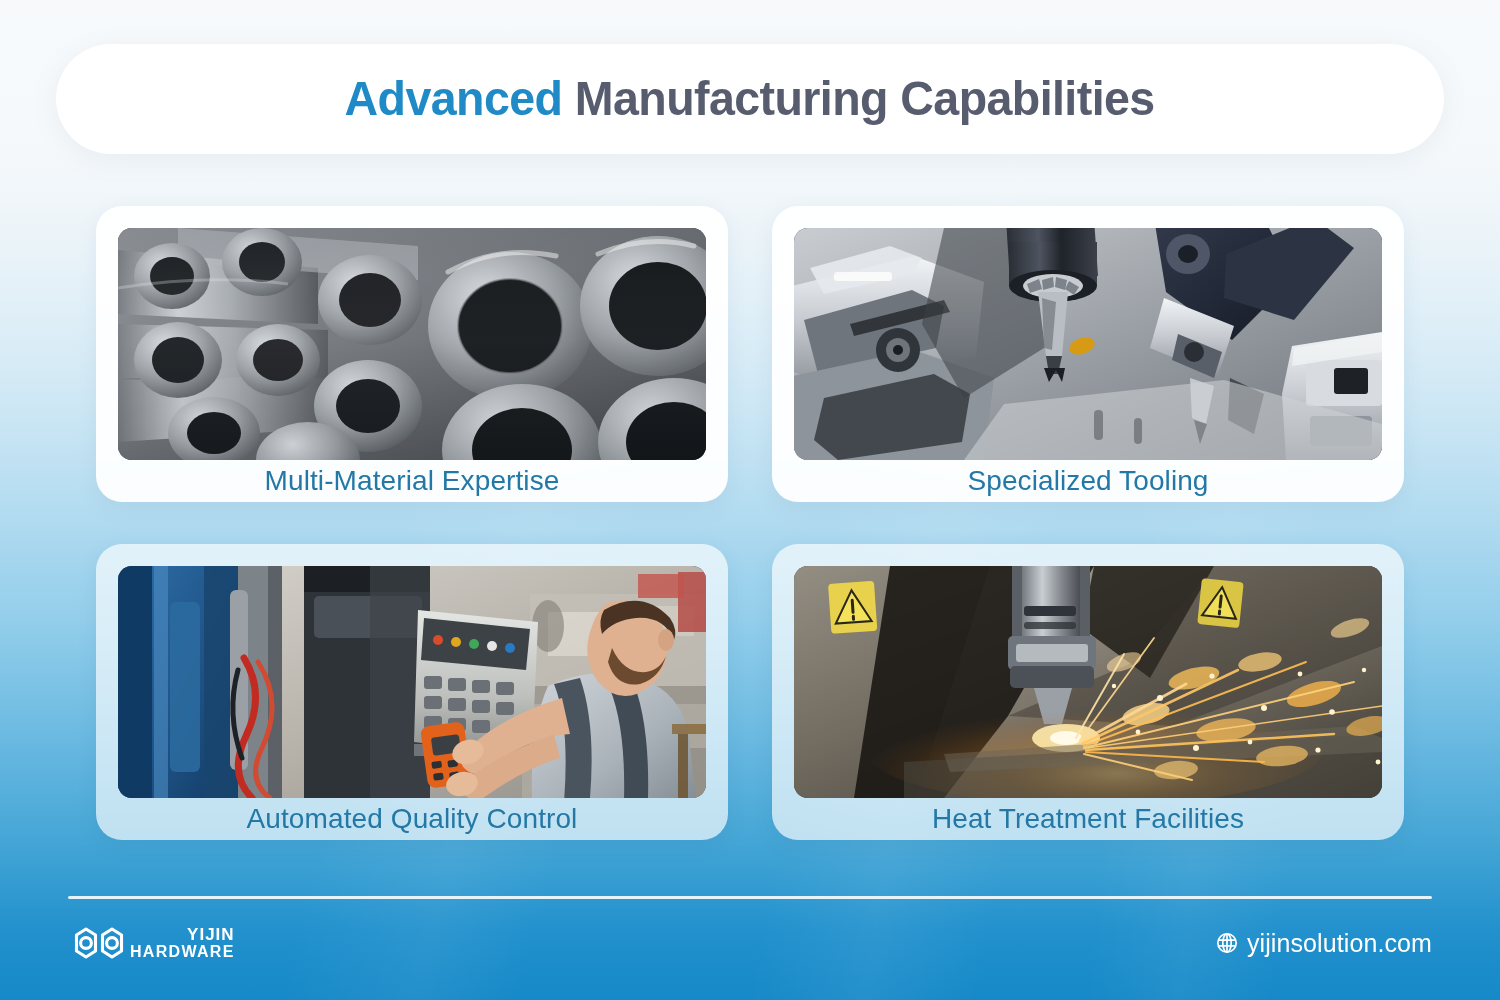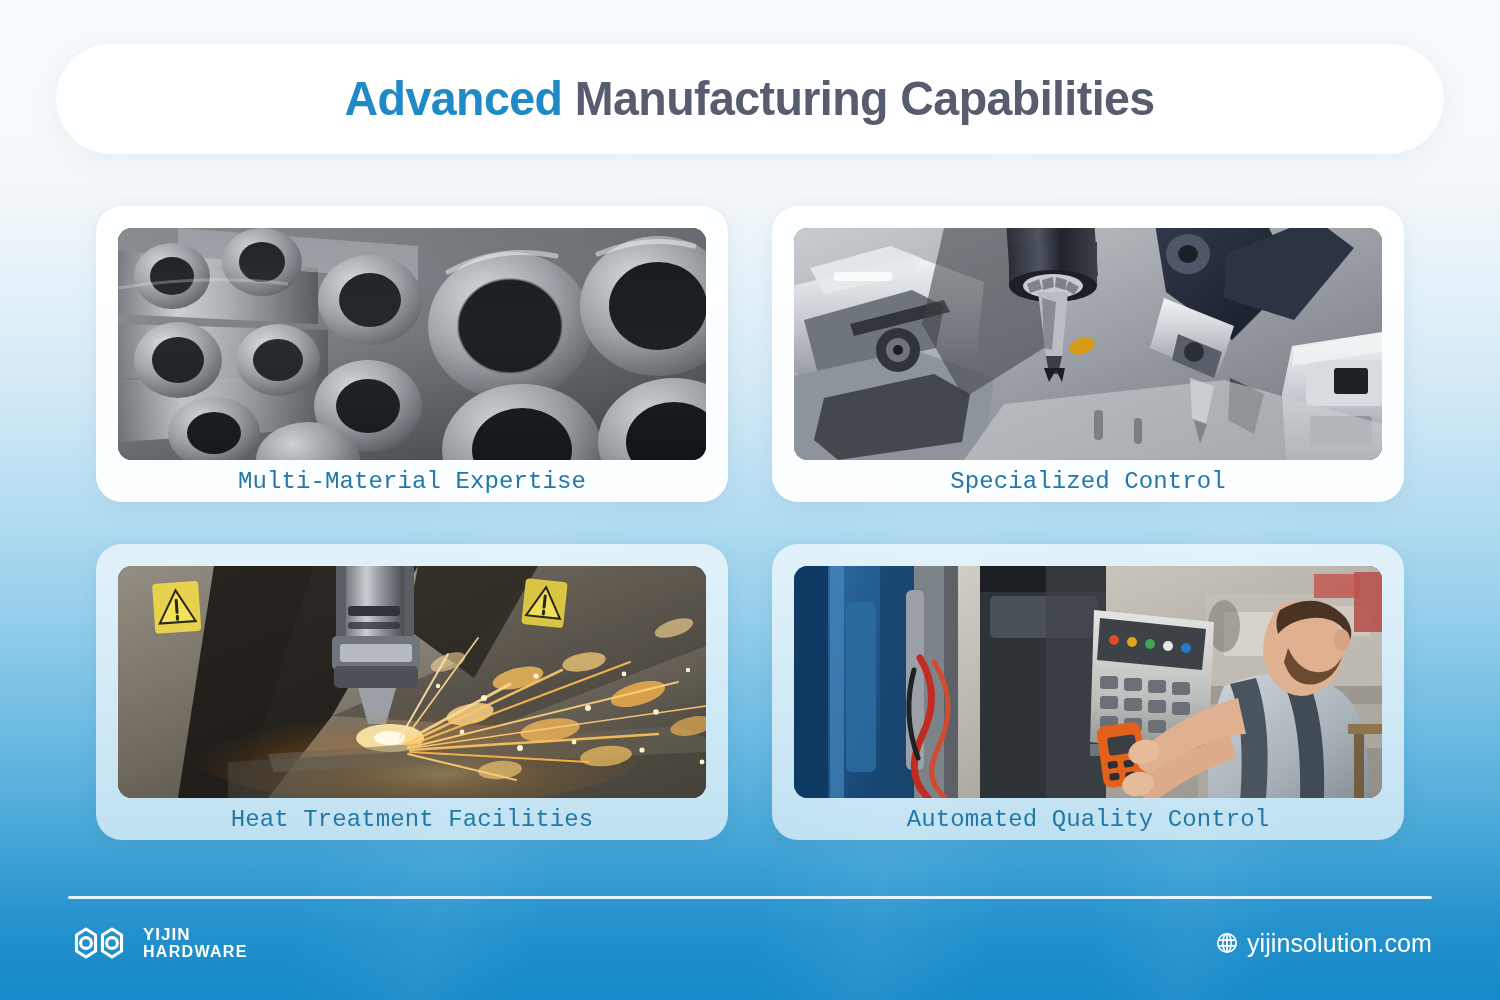--- a/index.html
+++ b/index.html
@@ -27,20 +27,21 @@
         #f6f9fb 14%,
         #eef5f9 22%,
         #e2f0f8 30%,
         #cfe8f5 40%,
         #b6ddf1 50%,
         #93ceeb 62%,
         #6dbbe2 73%,
         #45a6d6 84%,
         #2291cd 93%,
         #1689c8 100%);
+    text-align: right;
   }
 
   
   .bg-sheen {
     position: absolute;
     inset: 0;
     pointer-events: none;
     background:
       linear-gradient(104deg,
         rgba(255,255,255,0.00) 30%,
@@ -122,26 +123,25 @@
     background: #2a2f36;
     flex: none;
   }
   .card-media svg { display: block; width: 100%; height: 100%; }
 
   .card-label {
     flex: 1;
     display: flex;
     align-items: center;
     justify-content: center;
-    font-size: 24px;
+    font-size: 28px;
     font-weight: 400;
     color: #2378a6;
     letter-spacing: 0.1px;
     white-space: nowrap;
-    font-family: Liberation Mono, monospace;
   }
 
   
   .footer-rule {
     position: absolute;
     left: 68px;
     top: 896px;
     width: 1364px;
     height: 3px;
     background: rgba(255,255,255,0.88);
@@ -155,21 +155,20 @@
     top: 912px;
     height: 62px;
     display: flex;
     align-items: center;
     justify-content: space-between;
   }
 
   .brand {
     display: flex;
     align-items: center;
-    gap: 13px;
   }
   .brand-mark { width: 62px; height: 36px; flex: none; }
   .brand-text {
     display: flex;
     flex-direction: column;
     justify-content: center;
     color: #ffffff;
     line-height: 1.02;
   }
   .brand-line1 {
@@ -381,133 +380,21 @@
             <path d="M500 120 L588 106 L588 124 L498 138 Z" fill="#f0f2f4" opacity="0.8"></path>
           </g>
 
           <path d="M210 176 L430 152 L588 196 L588 232 L170 232 Z" fill="#cfd3d7" opacity="0.55"></path>
           <g opacity="0.35" fill="#1d2024">
             <rect x="300" y="182" width="9" height="30" rx="4"></rect>
             <rect x="340" y="190" width="8" height="26" rx="4"></rect>
           </g>
         </svg>
       </div>
-      <div class="card-label">Specialized Control</div>
-    </div>
-
-    <div class="card bottom">
-      <div class="card-media">
-        <svg viewBox="0 0 588 232" preserveAspectRatio="none" aria-hidden="true">
-          <defs>
-            <linearGradient id="laserBg" x1="0" y1="0" x2="1" y2="1">
-              <stop offset="0%" stop-color="#b6b0a4"></stop>
-              <stop offset="40%" stop-color="#8a8377"></stop>
-              <stop offset="100%" stop-color="#3d3931"></stop>
-            </linearGradient>
-            <radialGradient id="sparkGlow" cx="55%" cy="72%" r="55%">
-              <stop offset="0%" stop-color="#ffd27a" stop-opacity="0.85"></stop>
-              <stop offset="45%" stop-color="#e08a1e" stop-opacity="0.35"></stop>
-              <stop offset="100%" stop-color="#b35a06" stop-opacity="0"></stop>
-            </radialGradient>
-            <linearGradient id="headMetal" x1="0" y1="0" x2="1" y2="0">
-              <stop offset="0%" stop-color="#74797f"></stop>
-              <stop offset="35%" stop-color="#c9ced3"></stop>
-              <stop offset="62%" stop-color="#8f949a"></stop>
-              <stop offset="100%" stop-color="#4a4e53"></stop>
-            </linearGradient>
-          </defs>
-
-          <rect width="588" height="232" fill="url(#laserBg)"></rect>
-
-          <path d="M0 0 L196 0 L122 232 L0 232 Z" fill="#2a2721" opacity="0.25"></path>
-          <path d="M96 0 L300 0 L214 150 L150 232 L60 232 Z" fill="#15130f" opacity="0.85"></path>
-          <path d="M300 0 L420 0 L356 112 L288 62 Z" fill="#1a1813" opacity="0.8"></path>
-          <path d="M214 150 L340 96 L420 0 L588 0 L588 80 L380 160 Z" fill="#38342c" opacity="0.45"></path>
-
-          <g transform="translate(34,18) rotate(-4)">
-            <rect width="46" height="50" rx="4" fill="#e8d14c"></rect>
-            <path d="M23 8 L41 40 L5 40 Z" fill="#f4e35a" stroke="#2a2618" stroke-width="2"></path>
-            <path d="M23 18 v12 M23 34 v3" stroke="#2a2618" stroke-width="3" stroke-linecap="round"></path>
-          </g>
-
-          <g transform="translate(408,12) rotate(6)">
-            <rect width="42" height="46" rx="4" fill="#d9c443"></rect>
-            <path d="M21 7 L38 37 L4 37 Z" fill="#f0df58" stroke="#2a2618" stroke-width="2"></path>
-            <path d="M21 16 v11 M21 31 v3" stroke="#2a2618" stroke-width="3" stroke-linecap="round"></path>
-          </g>
-
-          <g>
-            <rect x="218" y="-10" width="78" height="96" rx="6" fill="#5a5f66"></rect>
-            <rect x="228" y="-10" width="58" height="96" fill="url(#headMetal)"></rect>
-            <rect x="214" y="70" width="88" height="34" rx="5" fill="#6f757c"></rect>
-            <rect x="222" y="78" width="72" height="18" rx="3" fill="#b5babf"></rect>
-
-            <g>
-              <circle cx="238" cy="112" r="7" fill="#d8dce0"></circle>
-              <circle cx="258" cy="114" r="7" fill="#e4c85e"></circle>
-              <circle cx="278" cy="112" r="7" fill="#d8dce0"></circle>
-            </g>
-            <rect x="216" y="100" width="84" height="22" rx="5" fill="#4c5157"></rect>
-
-            <path d="M240 122 L278 122 L268 158 L250 158 Z" fill="#9aa0a6"></path>
-            <path d="M250 158 L268 158 L262 172 L256 172 Z" fill="#6d737a"></path>
-            <rect x="230" y="40" width="52" height="10" rx="3" fill="#2f343a"></rect>
-            <rect x="230" y="56" width="52" height="7" rx="3" fill="#2f343a" opacity="0.8"></rect>
-          </g>
-
-          <ellipse cx="300" cy="182" rx="230" ry="58" fill="url(#sparkGlow)"></ellipse>
-          <ellipse cx="272" cy="172" rx="34" ry="14" fill="#ffe9a8" opacity="0.9"></ellipse>
-          <ellipse cx="272" cy="172" rx="16" ry="7" fill="#fffbe8"></ellipse>
-
-          <path d="M110 196 L588 168 L588 232 L110 232 Z" fill="#4a463e" opacity="0.6"></path>
-          <path d="M150 188 L560 160 L588 172 L588 186 L156 206 Z" fill="#6b655a" opacity="0.5"></path>
-
-          <g>
-            <ellipse cx="400" cy="112" rx="26" ry="10" fill="#ffc45a" opacity="0.75" transform="rotate(-14 400 112)"></ellipse>
-            <ellipse cx="466" cy="96" rx="22" ry="9" fill="#ffd27a" opacity="0.7" transform="rotate(-10 466 96)"></ellipse>
-            <ellipse cx="520" cy="128" rx="28" ry="11" fill="#ffb84a" opacity="0.75" transform="rotate(-16 520 128)"></ellipse>
-            <ellipse cx="352" cy="148" rx="24" ry="10" fill="#ffd88c" opacity="0.8" transform="rotate(-12 352 148)"></ellipse>
-            <ellipse cx="432" cy="164" rx="30" ry="11" fill="#ffc05a" opacity="0.7" transform="rotate(-8 432 164)"></ellipse>
-            <ellipse cx="556" cy="62" rx="20" ry="8" fill="#ffdd96" opacity="0.6" transform="rotate(-18 556 62)"></ellipse>
-            <ellipse cx="488" cy="190" rx="26" ry="10" fill="#ffca66" opacity="0.65" transform="rotate(-6 488 190)"></ellipse>
-            <ellipse cx="330" cy="96" rx="18" ry="8" fill="#ffdf9e" opacity="0.55" transform="rotate(-20 330 96)"></ellipse>
-            <ellipse cx="574" cy="160" rx="22" ry="9" fill="#ffbe52" opacity="0.6" transform="rotate(-12 574 160)"></ellipse>
-            <ellipse cx="382" cy="204" rx="22" ry="9" fill="#ffd27a" opacity="0.6" transform="rotate(-5 382 204)"></ellipse>
-          </g>
-
-          <g stroke-linecap="round" opacity="0.9">
-            <path d="M286 176 L392 118" stroke="#ffd98e" stroke-width="3"></path>
-            <path d="M288 178 L444 104" stroke="#ffc766" stroke-width="2.5"></path>
-            <path d="M290 180 L512 96" stroke="#ffbe52" stroke-width="2"></path>
-            <path d="M290 182 L560 116" stroke="#ffd27a" stroke-width="2"></path>
-            <path d="M292 184 L540 168" stroke="#ffc45a" stroke-width="2.5"></path>
-            <path d="M292 186 L470 196" stroke="#ffb84a" stroke-width="2"></path>
-            <path d="M290 188 L398 214" stroke="#ffcf78" stroke-width="2"></path>
-            <path d="M282 172 L330 88" stroke="#ffe3a8" stroke-width="2"></path>
-            <path d="M286 174 L360 72" stroke="#ffd98e" stroke-width="1.8"></path>
-            <path d="M294 182 L588 140" stroke="#ffcf78" stroke-width="1.6"></path>
-          </g>
-
-          <g fill="#fff3cf">
-            <circle cx="366" cy="132" r="3"></circle>
-            <circle cx="418" cy="110" r="2.6"></circle>
-            <circle cx="470" cy="142" r="3"></circle>
-            <circle cx="506" cy="108" r="2.4"></circle>
-            <circle cx="538" cy="146" r="2.8"></circle>
-            <circle cx="344" cy="166" r="2.4"></circle>
-            <circle cx="402" cy="182" r="3"></circle>
-            <circle cx="456" cy="176" r="2.4"></circle>
-            <circle cx="524" cy="184" r="2.6"></circle>
-            <circle cx="570" cy="104" r="2.2"></circle>
-            <circle cx="320" cy="120" r="2.2"></circle>
-            <circle cx="584" cy="196" r="2.4"></circle>
-          </g>
-        </svg>
-      </div>
-      <div class="card-label">Heat Treatment Facilities</div>
+      <div class="card-label">Specialized Tooling</div>
     </div>
 
     <div class="card bottom">
       <div class="card-media">
         <svg viewBox="0 0 588 232" preserveAspectRatio="none" aria-hidden="true">
           <defs>
             <linearGradient id="shopBg" x1="0" y1="0" x2="1" y2="1">
               <stop offset="0%" stop-color="#d9d6cf"></stop>
               <stop offset="55%" stop-color="#b6b2aa"></stop>
               <stop offset="100%" stop-color="#8f8c86"></stop>
@@ -641,20 +528,132 @@
 
           <g opacity="0.85">
             <rect x="554" y="158" width="34" height="10" fill="#8a6b3e"></rect>
             <rect x="560" y="168" width="10" height="64" fill="#6d5430"></rect>
           </g>
         </svg>
       </div>
       <div class="card-label">Automated Quality Control</div>
     </div>
 
+    <div class="card bottom">
+      <div class="card-media">
+        <svg viewBox="0 0 588 232" preserveAspectRatio="none" aria-hidden="true">
+          <defs>
+            <linearGradient id="laserBg" x1="0" y1="0" x2="1" y2="1">
+              <stop offset="0%" stop-color="#b6b0a4"></stop>
+              <stop offset="40%" stop-color="#8a8377"></stop>
+              <stop offset="100%" stop-color="#3d3931"></stop>
+            </linearGradient>
+            <radialGradient id="sparkGlow" cx="55%" cy="72%" r="55%">
+              <stop offset="0%" stop-color="#ffd27a" stop-opacity="0.85"></stop>
+              <stop offset="45%" stop-color="#e08a1e" stop-opacity="0.35"></stop>
+              <stop offset="100%" stop-color="#b35a06" stop-opacity="0"></stop>
+            </radialGradient>
+            <linearGradient id="headMetal" x1="0" y1="0" x2="1" y2="0">
+              <stop offset="0%" stop-color="#74797f"></stop>
+              <stop offset="35%" stop-color="#c9ced3"></stop>
+              <stop offset="62%" stop-color="#8f949a"></stop>
+              <stop offset="100%" stop-color="#4a4e53"></stop>
+            </linearGradient>
+          </defs>
+
+          <rect width="588" height="232" fill="url(#laserBg)"></rect>
+
+          <path d="M0 0 L196 0 L122 232 L0 232 Z" fill="#2a2721" opacity="0.25"></path>
+          <path d="M96 0 L300 0 L214 150 L150 232 L60 232 Z" fill="#15130f" opacity="0.85"></path>
+          <path d="M300 0 L420 0 L356 112 L288 62 Z" fill="#1a1813" opacity="0.8"></path>
+          <path d="M214 150 L340 96 L420 0 L588 0 L588 80 L380 160 Z" fill="#38342c" opacity="0.45"></path>
+
+          <g transform="translate(34,18) rotate(-4)">
+            <rect width="46" height="50" rx="4" fill="#e8d14c"></rect>
+            <path d="M23 8 L41 40 L5 40 Z" fill="#f4e35a" stroke="#2a2618" stroke-width="2"></path>
+            <path d="M23 18 v12 M23 34 v3" stroke="#2a2618" stroke-width="3" stroke-linecap="round"></path>
+          </g>
+
+          <g transform="translate(408,12) rotate(6)">
+            <rect width="42" height="46" rx="4" fill="#d9c443"></rect>
+            <path d="M21 7 L38 37 L4 37 Z" fill="#f0df58" stroke="#2a2618" stroke-width="2"></path>
+            <path d="M21 16 v11 M21 31 v3" stroke="#2a2618" stroke-width="3" stroke-linecap="round"></path>
+          </g>
+
+          <g>
+            <rect x="218" y="-10" width="78" height="96" rx="6" fill="#5a5f66"></rect>
+            <rect x="228" y="-10" width="58" height="96" fill="url(#headMetal)"></rect>
+            <rect x="214" y="70" width="88" height="34" rx="5" fill="#6f757c"></rect>
+            <rect x="222" y="78" width="72" height="18" rx="3" fill="#b5babf"></rect>
+
+            <g>
+              <circle cx="238" cy="112" r="7" fill="#d8dce0"></circle>
+              <circle cx="258" cy="114" r="7" fill="#e4c85e"></circle>
+              <circle cx="278" cy="112" r="7" fill="#d8dce0"></circle>
+            </g>
+            <rect x="216" y="100" width="84" height="22" rx="5" fill="#4c5157"></rect>
+
+            <path d="M240 122 L278 122 L268 158 L250 158 Z" fill="#9aa0a6"></path>
+            <path d="M250 158 L268 158 L262 172 L256 172 Z" fill="#6d737a"></path>
+            <rect x="230" y="40" width="52" height="10" rx="3" fill="#2f343a"></rect>
+            <rect x="230" y="56" width="52" height="7" rx="3" fill="#2f343a" opacity="0.8"></rect>
+          </g>
+
+          <ellipse cx="300" cy="182" rx="230" ry="58" fill="url(#sparkGlow)"></ellipse>
+          <ellipse cx="272" cy="172" rx="34" ry="14" fill="#ffe9a8" opacity="0.9"></ellipse>
+          <ellipse cx="272" cy="172" rx="16" ry="7" fill="#fffbe8"></ellipse>
+
+          <path d="M110 196 L588 168 L588 232 L110 232 Z" fill="#4a463e" opacity="0.6"></path>
+          <path d="M150 188 L560 160 L588 172 L588 186 L156 206 Z" fill="#6b655a" opacity="0.5"></path>
+
+          <g>
+            <ellipse cx="400" cy="112" rx="26" ry="10" fill="#ffc45a" opacity="0.75" transform="rotate(-14 400 112)"></ellipse>
+            <ellipse cx="466" cy="96" rx="22" ry="9" fill="#ffd27a" opacity="0.7" transform="rotate(-10 466 96)"></ellipse>
+            <ellipse cx="520" cy="128" rx="28" ry="11" fill="#ffb84a" opacity="0.75" transform="rotate(-16 520 128)"></ellipse>
+            <ellipse cx="352" cy="148" rx="24" ry="10" fill="#ffd88c" opacity="0.8" transform="rotate(-12 352 148)"></ellipse>
+            <ellipse cx="432" cy="164" rx="30" ry="11" fill="#ffc05a" opacity="0.7" transform="rotate(-8 432 164)"></ellipse>
+            <ellipse cx="556" cy="62" rx="20" ry="8" fill="#ffdd96" opacity="0.6" transform="rotate(-18 556 62)"></ellipse>
+            <ellipse cx="488" cy="190" rx="26" ry="10" fill="#ffca66" opacity="0.65" transform="rotate(-6 488 190)"></ellipse>
+            <ellipse cx="330" cy="96" rx="18" ry="8" fill="#ffdf9e" opacity="0.55" transform="rotate(-20 330 96)"></ellipse>
+            <ellipse cx="574" cy="160" rx="22" ry="9" fill="#ffbe52" opacity="0.6" transform="rotate(-12 574 160)"></ellipse>
+            <ellipse cx="382" cy="204" rx="22" ry="9" fill="#ffd27a" opacity="0.6" transform="rotate(-5 382 204)"></ellipse>
+          </g>
+
+          <g stroke-linecap="round" opacity="0.9">
+            <path d="M286 176 L392 118" stroke="#ffd98e" stroke-width="3"></path>
+            <path d="M288 178 L444 104" stroke="#ffc766" stroke-width="2.5"></path>
+            <path d="M290 180 L512 96" stroke="#ffbe52" stroke-width="2"></path>
+            <path d="M290 182 L560 116" stroke="#ffd27a" stroke-width="2"></path>
+            <path d="M292 184 L540 168" stroke="#ffc45a" stroke-width="2.5"></path>
+            <path d="M292 186 L470 196" stroke="#ffb84a" stroke-width="2"></path>
+            <path d="M290 188 L398 214" stroke="#ffcf78" stroke-width="2"></path>
+            <path d="M282 172 L330 88" stroke="#ffe3a8" stroke-width="2"></path>
+            <path d="M286 174 L360 72" stroke="#ffd98e" stroke-width="1.8"></path>
+            <path d="M294 182 L588 140" stroke="#ffcf78" stroke-width="1.6"></path>
+          </g>
+
+          <g fill="#fff3cf">
+            <circle cx="366" cy="132" r="3"></circle>
+            <circle cx="418" cy="110" r="2.6"></circle>
+            <circle cx="470" cy="142" r="3"></circle>
+            <circle cx="506" cy="108" r="2.4"></circle>
+            <circle cx="538" cy="146" r="2.8"></circle>
+            <circle cx="344" cy="166" r="2.4"></circle>
+            <circle cx="402" cy="182" r="3"></circle>
+            <circle cx="456" cy="176" r="2.4"></circle>
+            <circle cx="524" cy="184" r="2.6"></circle>
+            <circle cx="570" cy="104" r="2.2"></circle>
+            <circle cx="320" cy="120" r="2.2"></circle>
+            <circle cx="584" cy="196" r="2.4"></circle>
+          </g>
+        </svg>
+      </div>
+      <div class="card-label">Heat Treatment Facilities</div>
+    </div>
+
   </div>
 
   <div class="footer-rule"></div>
 
   <div class="footer">
 
     <div class="brand">
       <span class="brand-mark">
         <svg viewBox="0 0 62 36" aria-hidden="true">
           <g fill="none" stroke="#ffffff" stroke-width="3.1" stroke-linejoin="round">

